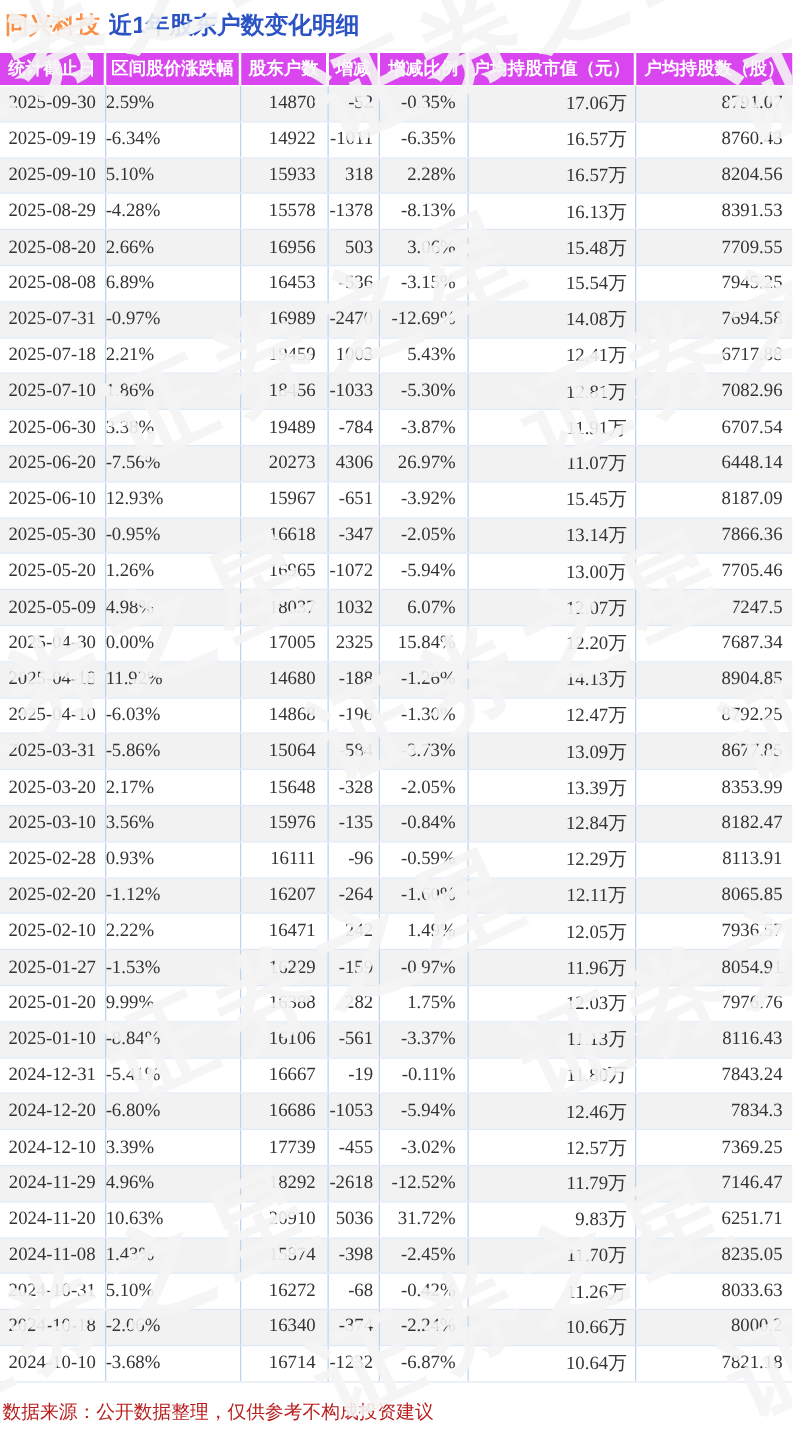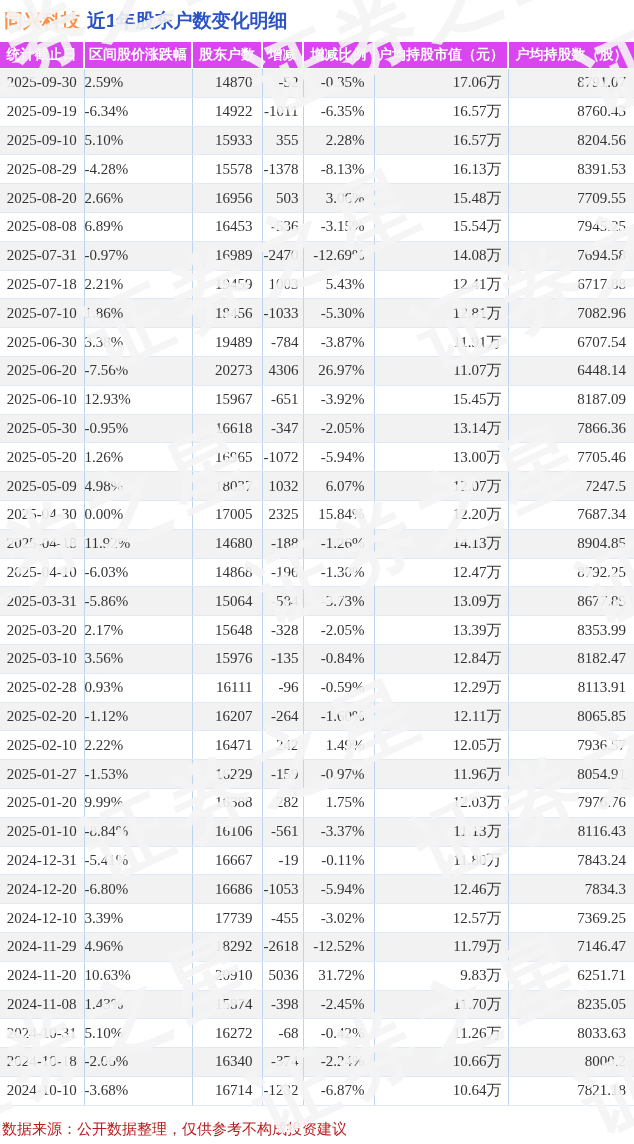--- a/index.html
+++ b/index.html
@@ -109,21 +109,21 @@
           <td class="c-black">14922</td>
           <td class="c-green">-1011</td>
           <td class="c-green">-6.35%</td>
           <td class="c-black">16.57万</td>
           <td class="c-black">8760.43</td>
         </tr>
         <tr class="odd">
           <td class="c-black">2025-09-10</td>
           <td class="c-red">5.10%</td>
           <td class="c-black">15933</td>
-          <td class="c-red">355</td>
+          <td class="c-red">318</td>
           <td class="c-red">2.28%</td>
           <td class="c-black">16.57万</td>
           <td class="c-black">8204.56</td>
         </tr>
         <tr class="even">
           <td class="c-black">2025-08-29</td>
           <td class="c-green">-4.28%</td>
           <td class="c-black">15578</td>
           <td class="c-green">-1378</td>
           <td class="c-green">-8.13%</td>

